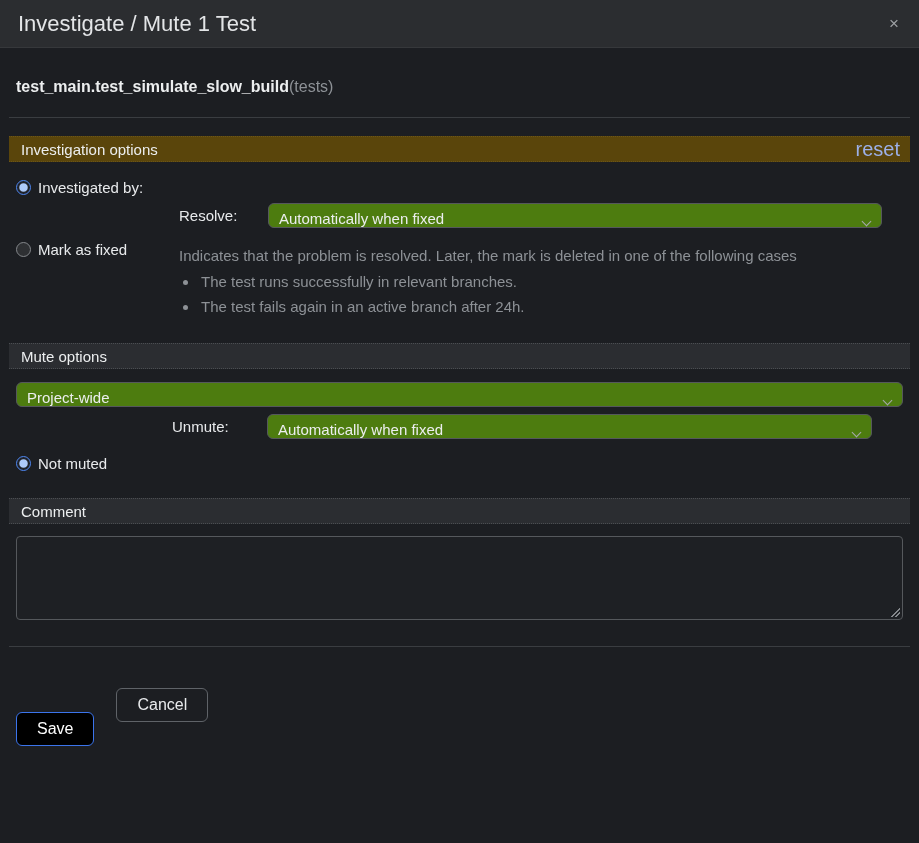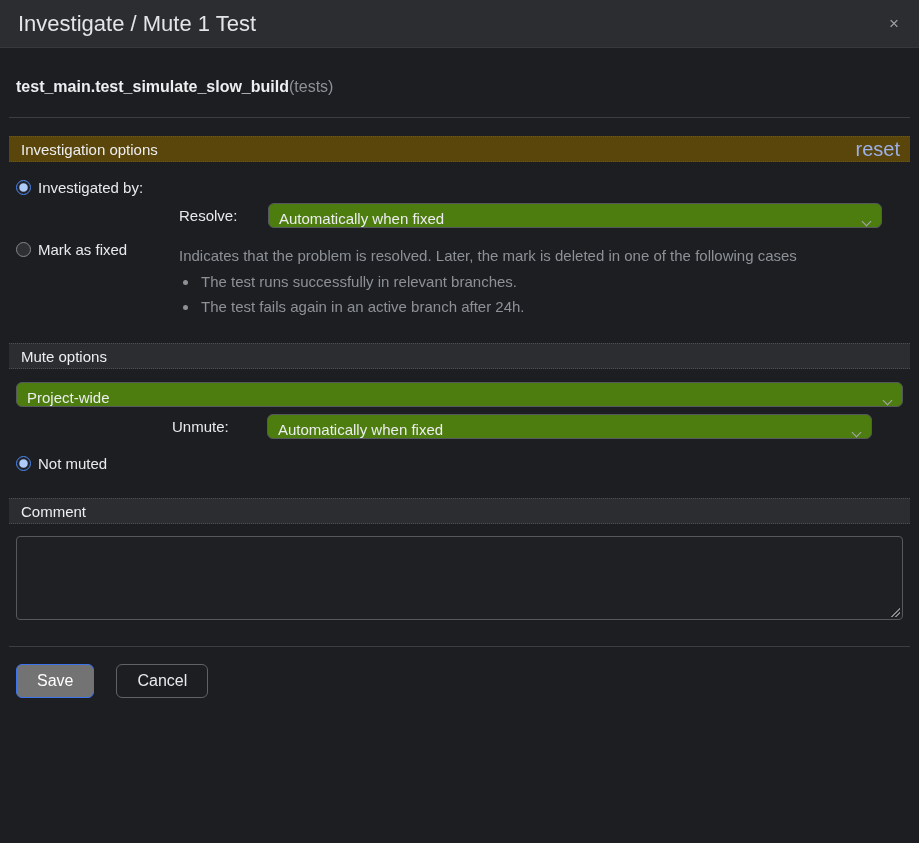--- a/index.html
+++ b/index.html
@@ -207,23 +207,24 @@
   .btn-row { display: flex; align-items: center; margin-top: 17px; gap: 22px; }
   .btn {
     height: 34px;
     border-radius: 6px;
     font-size: 16px;
     font-family: "Liberation Sans", sans-serif;
     cursor: pointer;
     padding: 0 20px;
   }
   .btn.primary {
-    background: #737373;
+    background: #000000;
     border: 1px solid #3b74ec;
     color: #ffffff;
+    margin-top: 48px;
   }
   .btn.secondary {
     background: transparent;
     border: 1px solid #5f6368;
     color: #e8eaec;
   }
 </style>
 </head>
 <body>
 

